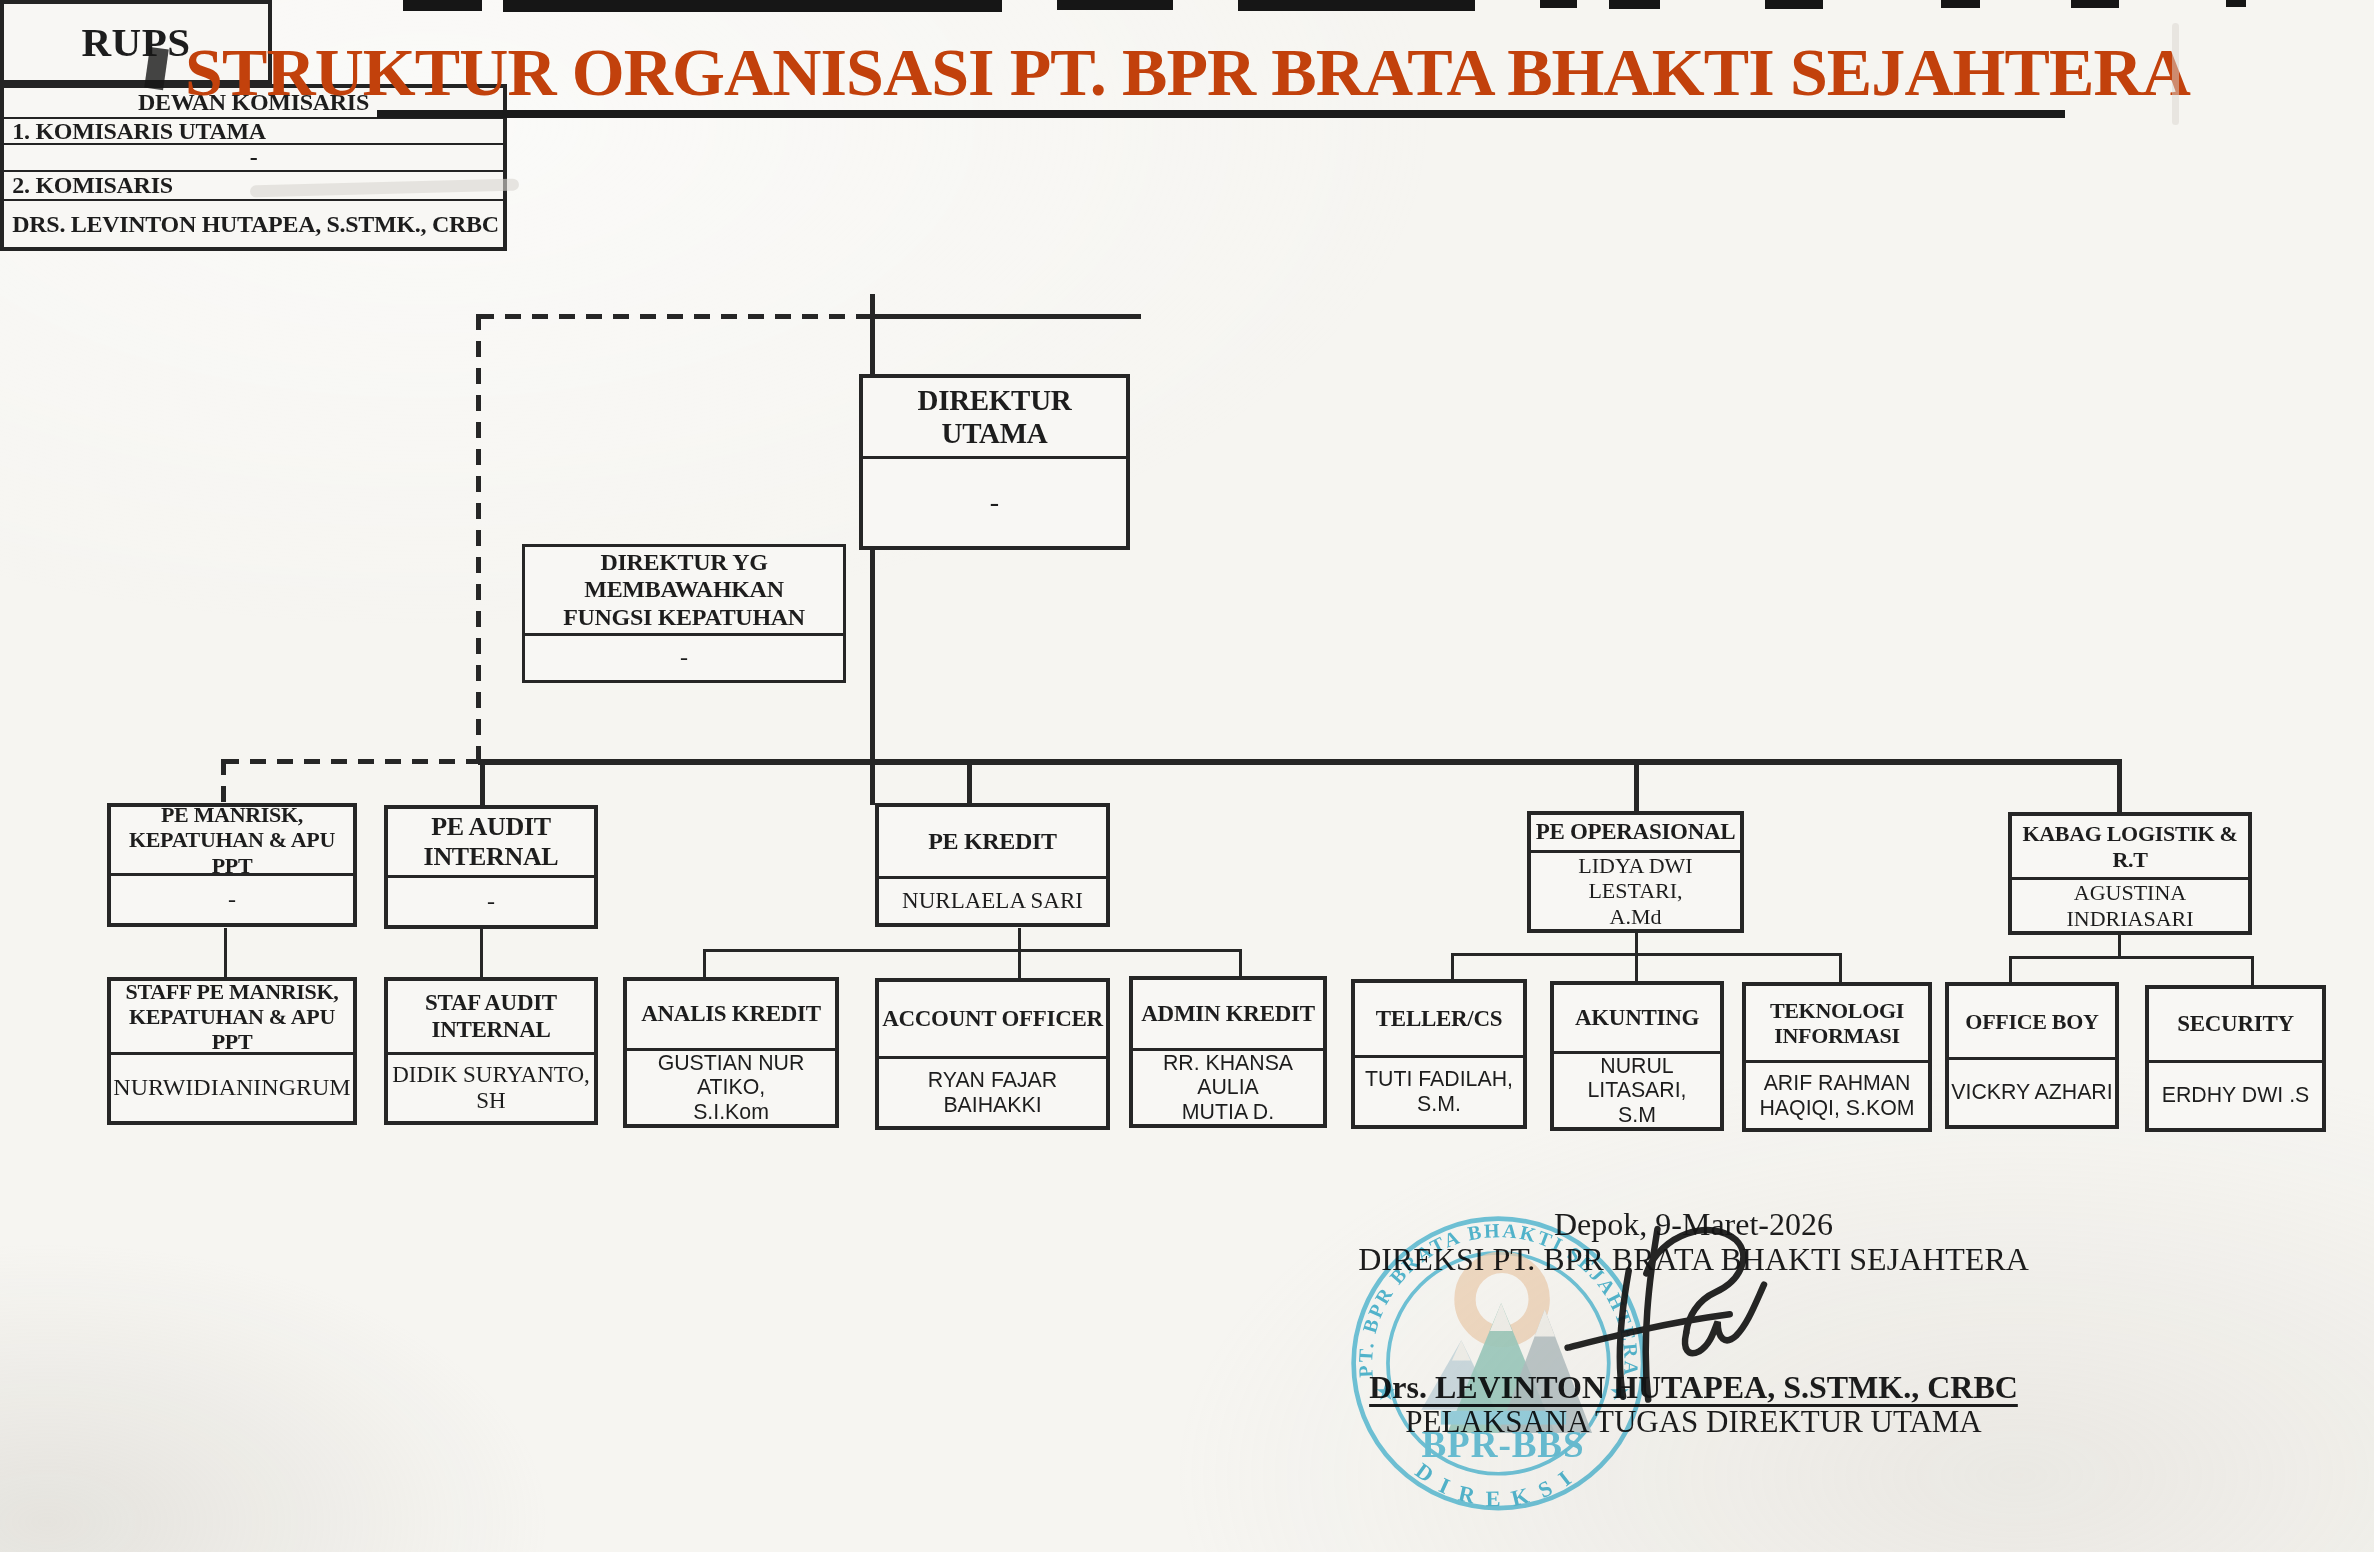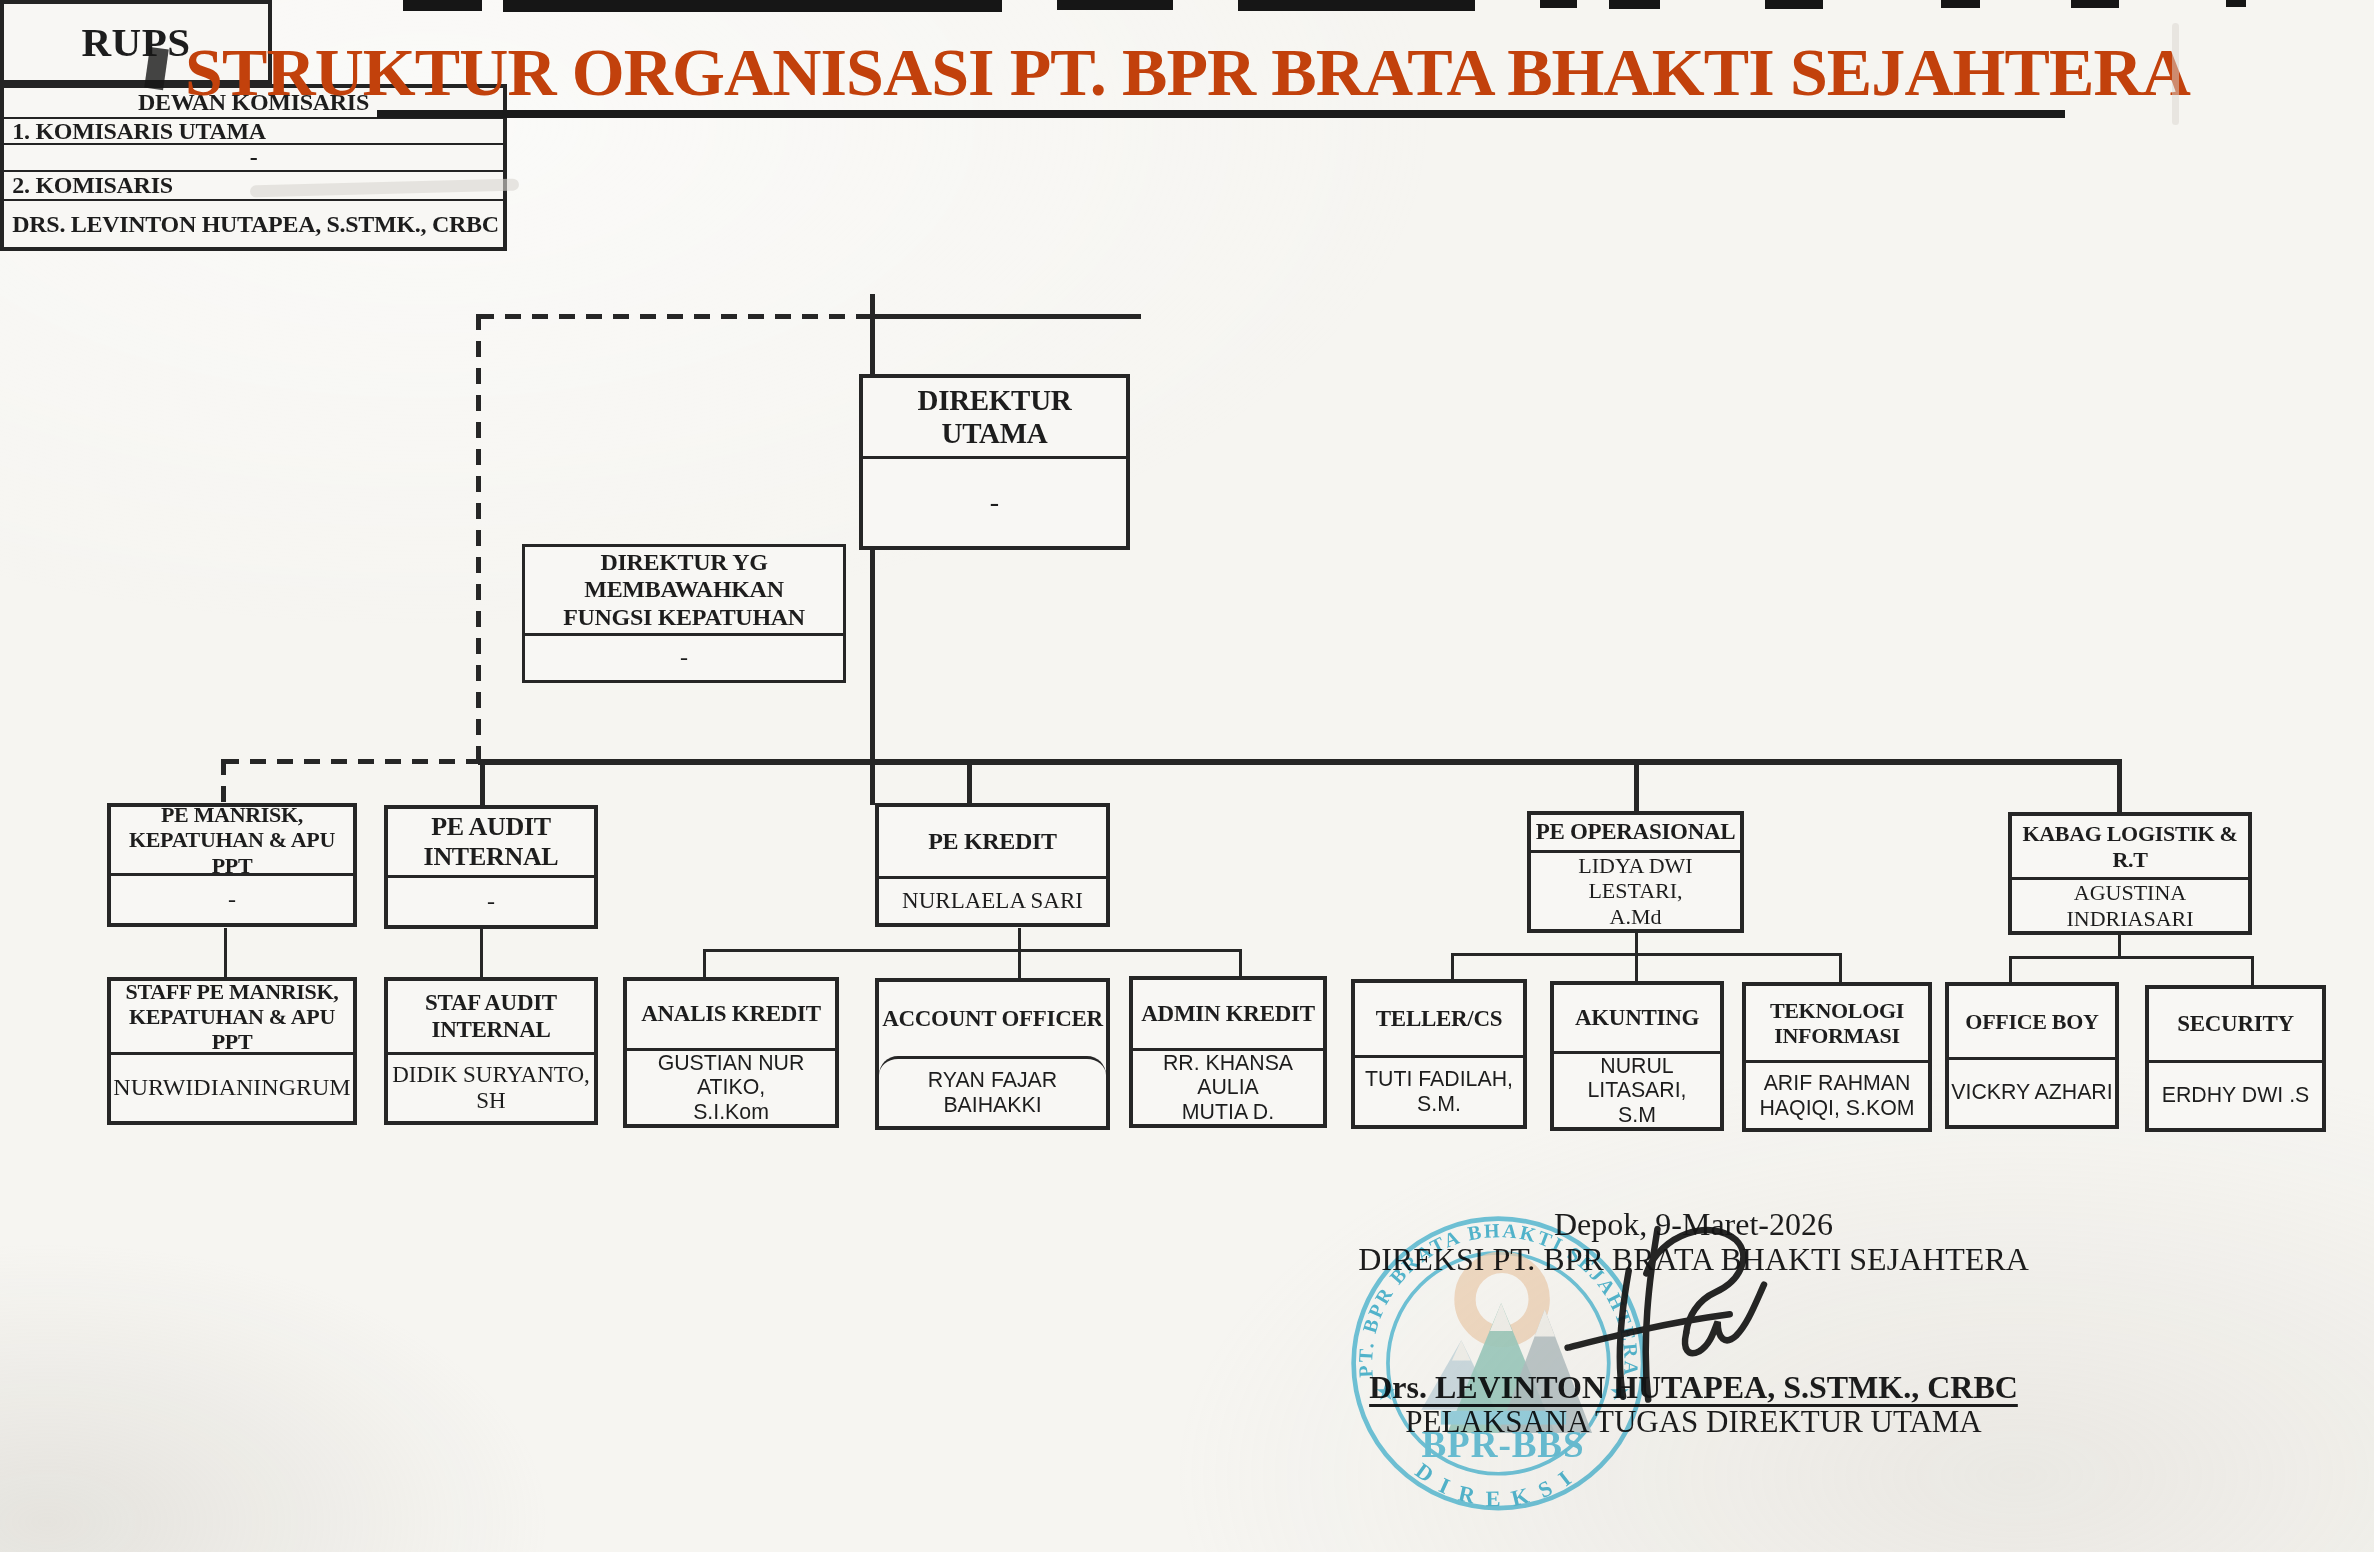--- a/index.html
+++ b/index.html
@@ -162,21 +162,21 @@
     <div class="obox" style="left: 384px; top: 977px; width: 214px; height: 148px; border-width: 4.6px;">
       <div class="sec hd" style="height: 71px; font-size: 23px;">STAF AUDIT<br>INTERNAL</div>
       <div class="sec nm serifname" style="font-size: 23px;">DIDIK SURYANTO, SH</div>
     </div>
     <div class="obox" style="left: 623px; top: 977px; width: 216px; height: 151px; border-width: 4.6px;">
       <div class="sec hd" style="height: 73px; font-size: 23px;">ANALIS KREDIT</div>
       <div class="sec nm sansname" style="font-size: 21.3px;">GUSTIAN NUR ATIKO,<br>S.I.Kom</div>
     </div>
     <div class="obox" style="left: 875px; top: 978px; width: 235px; height: 152px; border-width: 4.6px;">
       <div class="sec hd" style="height: 74px; font-size: 23px;">ACCOUNT OFFICER</div>
-      <div class="sec nm sansname" style="font-size: 21.3px; border-radius: 19px;">RYAN FAJAR BAIHAKKI</div>
+      <div class="sec nm sansname" style="font-size: 21.3px;">RYAN FAJAR BAIHAKKI</div>
     </div>
     <div class="obox" style="left: 1129px; top: 976px; width: 198px; height: 152px; border-width: 4.6px;">
       <div class="sec hd" style="height: 73px; font-size: 23px;">ADMIN KREDIT</div>
       <div class="sec nm sansname" style="font-size: 21.3px;">RR. KHANSA AULIA<br>MUTIA D.</div>
     </div>
     <div class="obox" style="left: 1351px; top: 979px; width: 176px; height: 150px; border-width: 4.6px;">
       <div class="sec hd" style="height: 72px; font-size: 23px;">TELLER/CS</div>
       <div class="sec nm sansname" style="font-size: 21.3px;">TUTI FADILAH, S.M.</div>
     </div>
     <div class="obox" style="left: 1550px; top: 981px; width: 174px; height: 150px; border-width: 4.6px;">

